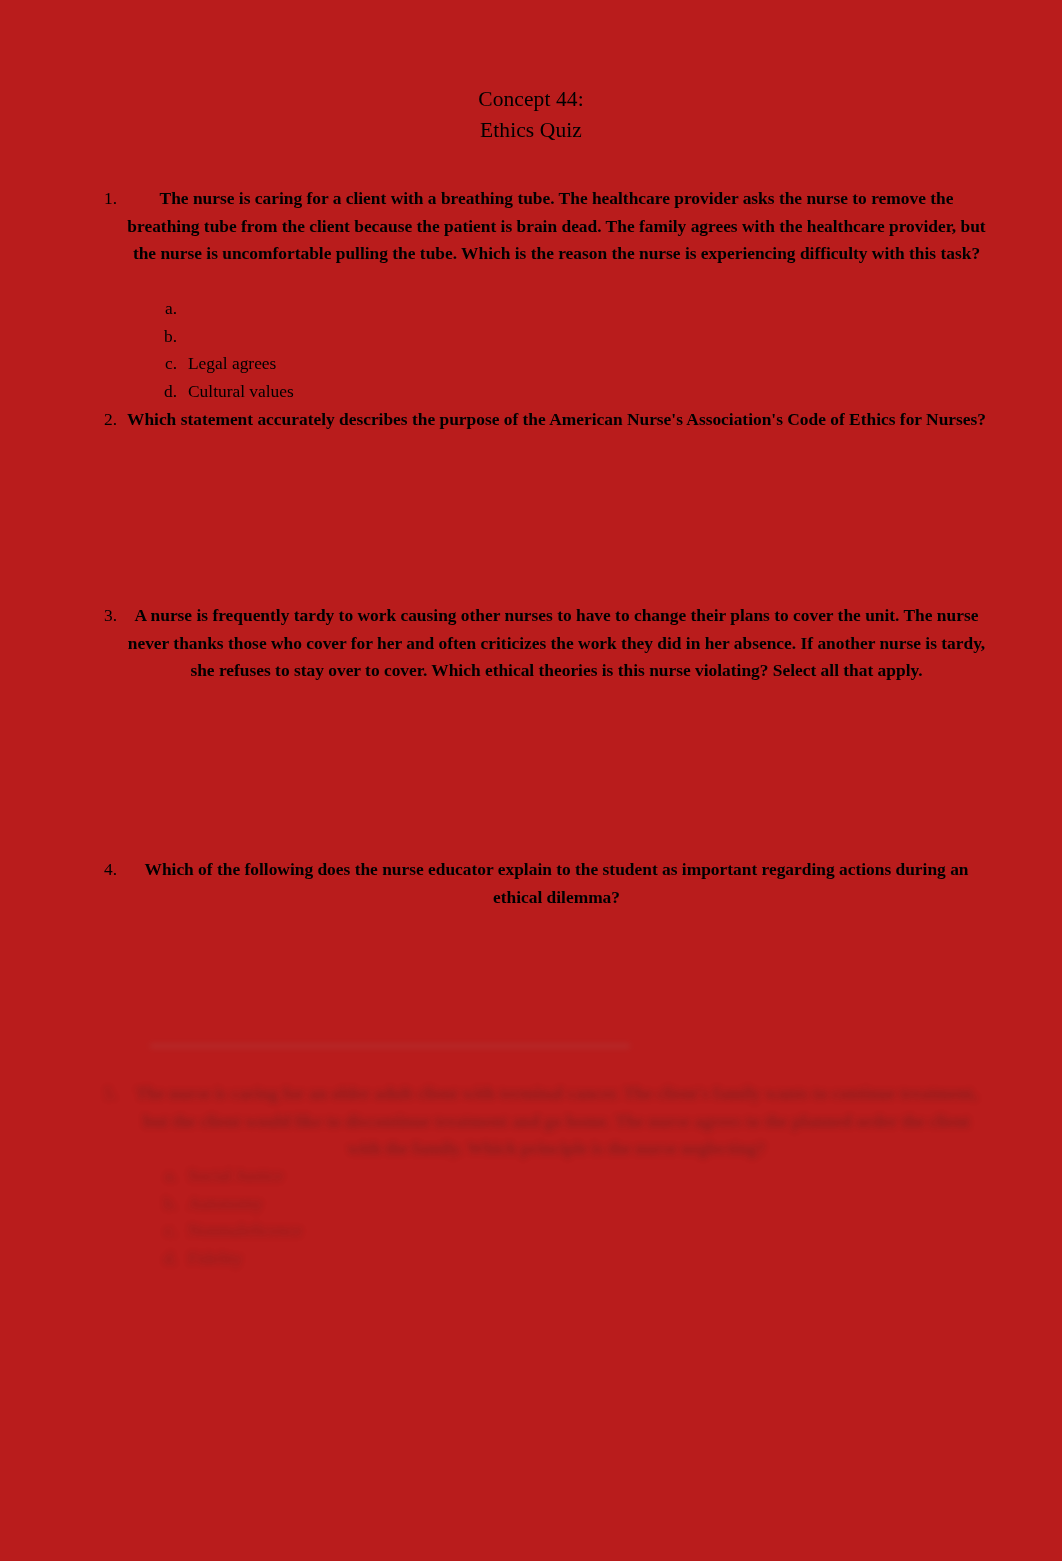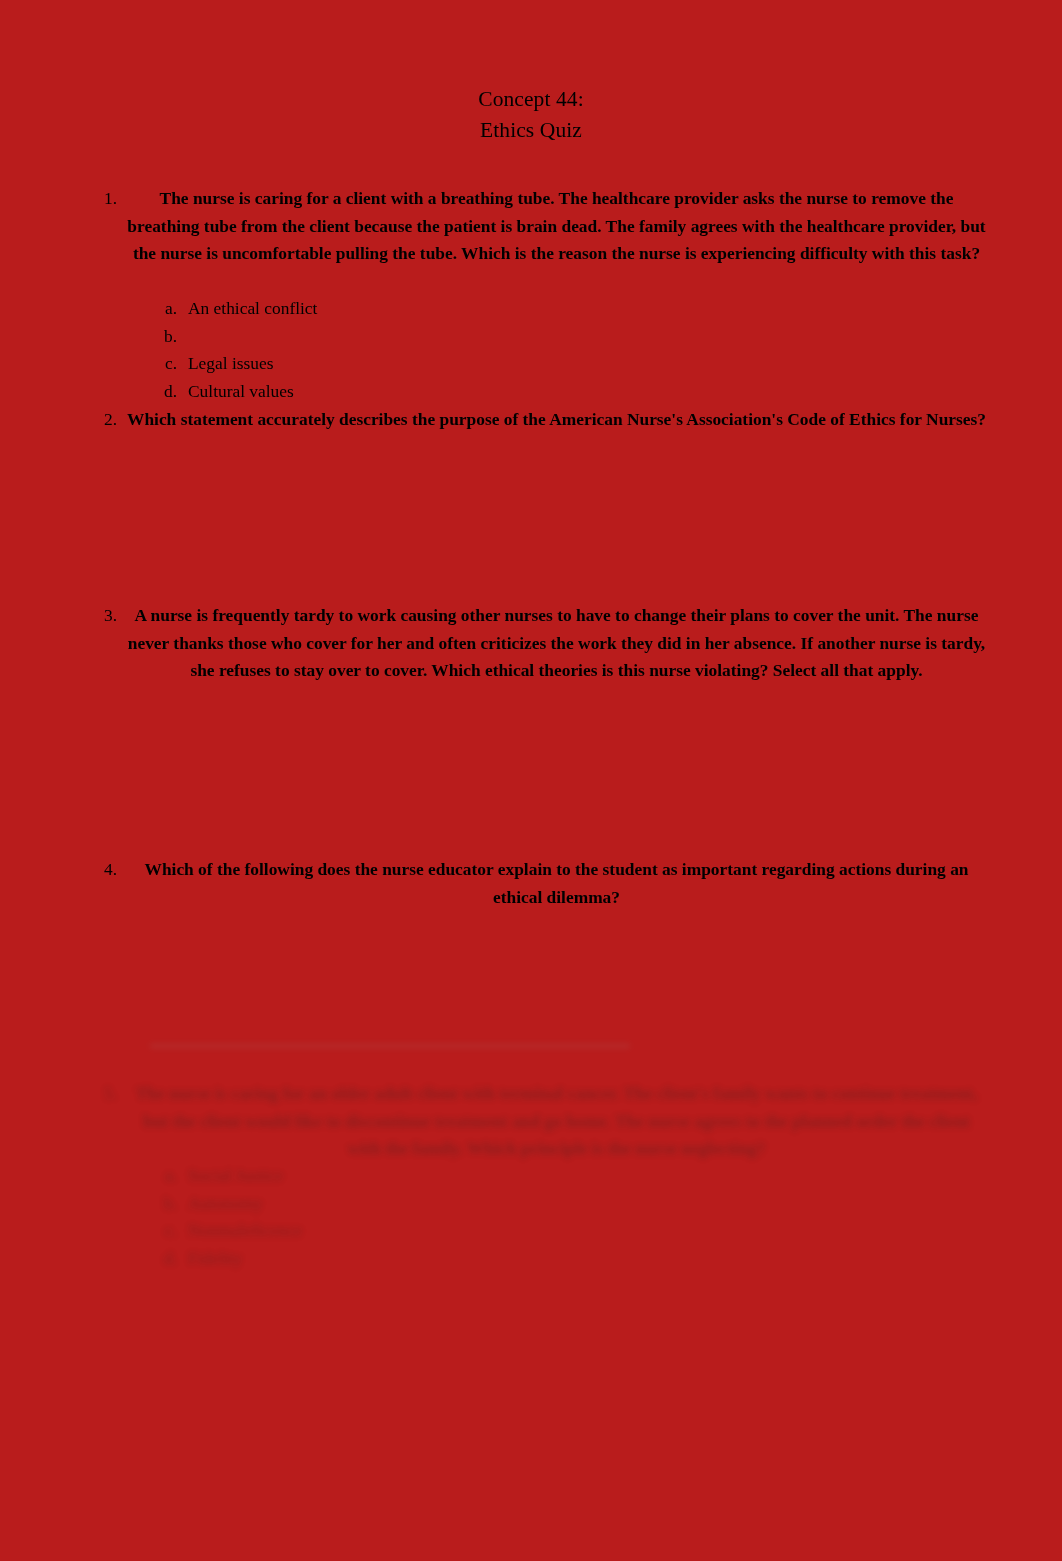--- a/index.html
+++ b/index.html
@@ -148,28 +148,27 @@
   </div>
 
   <div class="question-list">
 
     <div class="q-item" style="top:185px;">
       <div class="q-number">1.</div>
       <div class="q-text">The nurse is caring for a client with a breathing tube. The healthcare provider asks the nurse to remove the breathing tube from the client because the patient is brain dead. The family agrees with the healthcare provider, but the nurse is uncomfortable pulling the tube. Which is the reason the nurse is experiencing difficulty with this task?</div>
       <div class="opt-list" style="top:110px;">
         <div class="opt-item">
           <span class="opt-letter">a.</span>
-          <span class="opt-text">An ethical conflict</span>
         </div>
         <div class="opt-item">
           <span class="opt-letter">b.</span>
         </div>
         <div class="opt-item">
           <span class="opt-letter">c.</span>
-          <span class="opt-text">Legal issues</span>
+          <span class="opt-text">Legal agrees</span>
         </div>
         <div class="opt-item">
           <span class="opt-letter">d.</span>
           <span class="opt-text">Cultural values</span>
         </div>
       </div>
     </div>
 
     <div class="q-item" style="top:406px;">
       <div class="q-number">2.</div>

